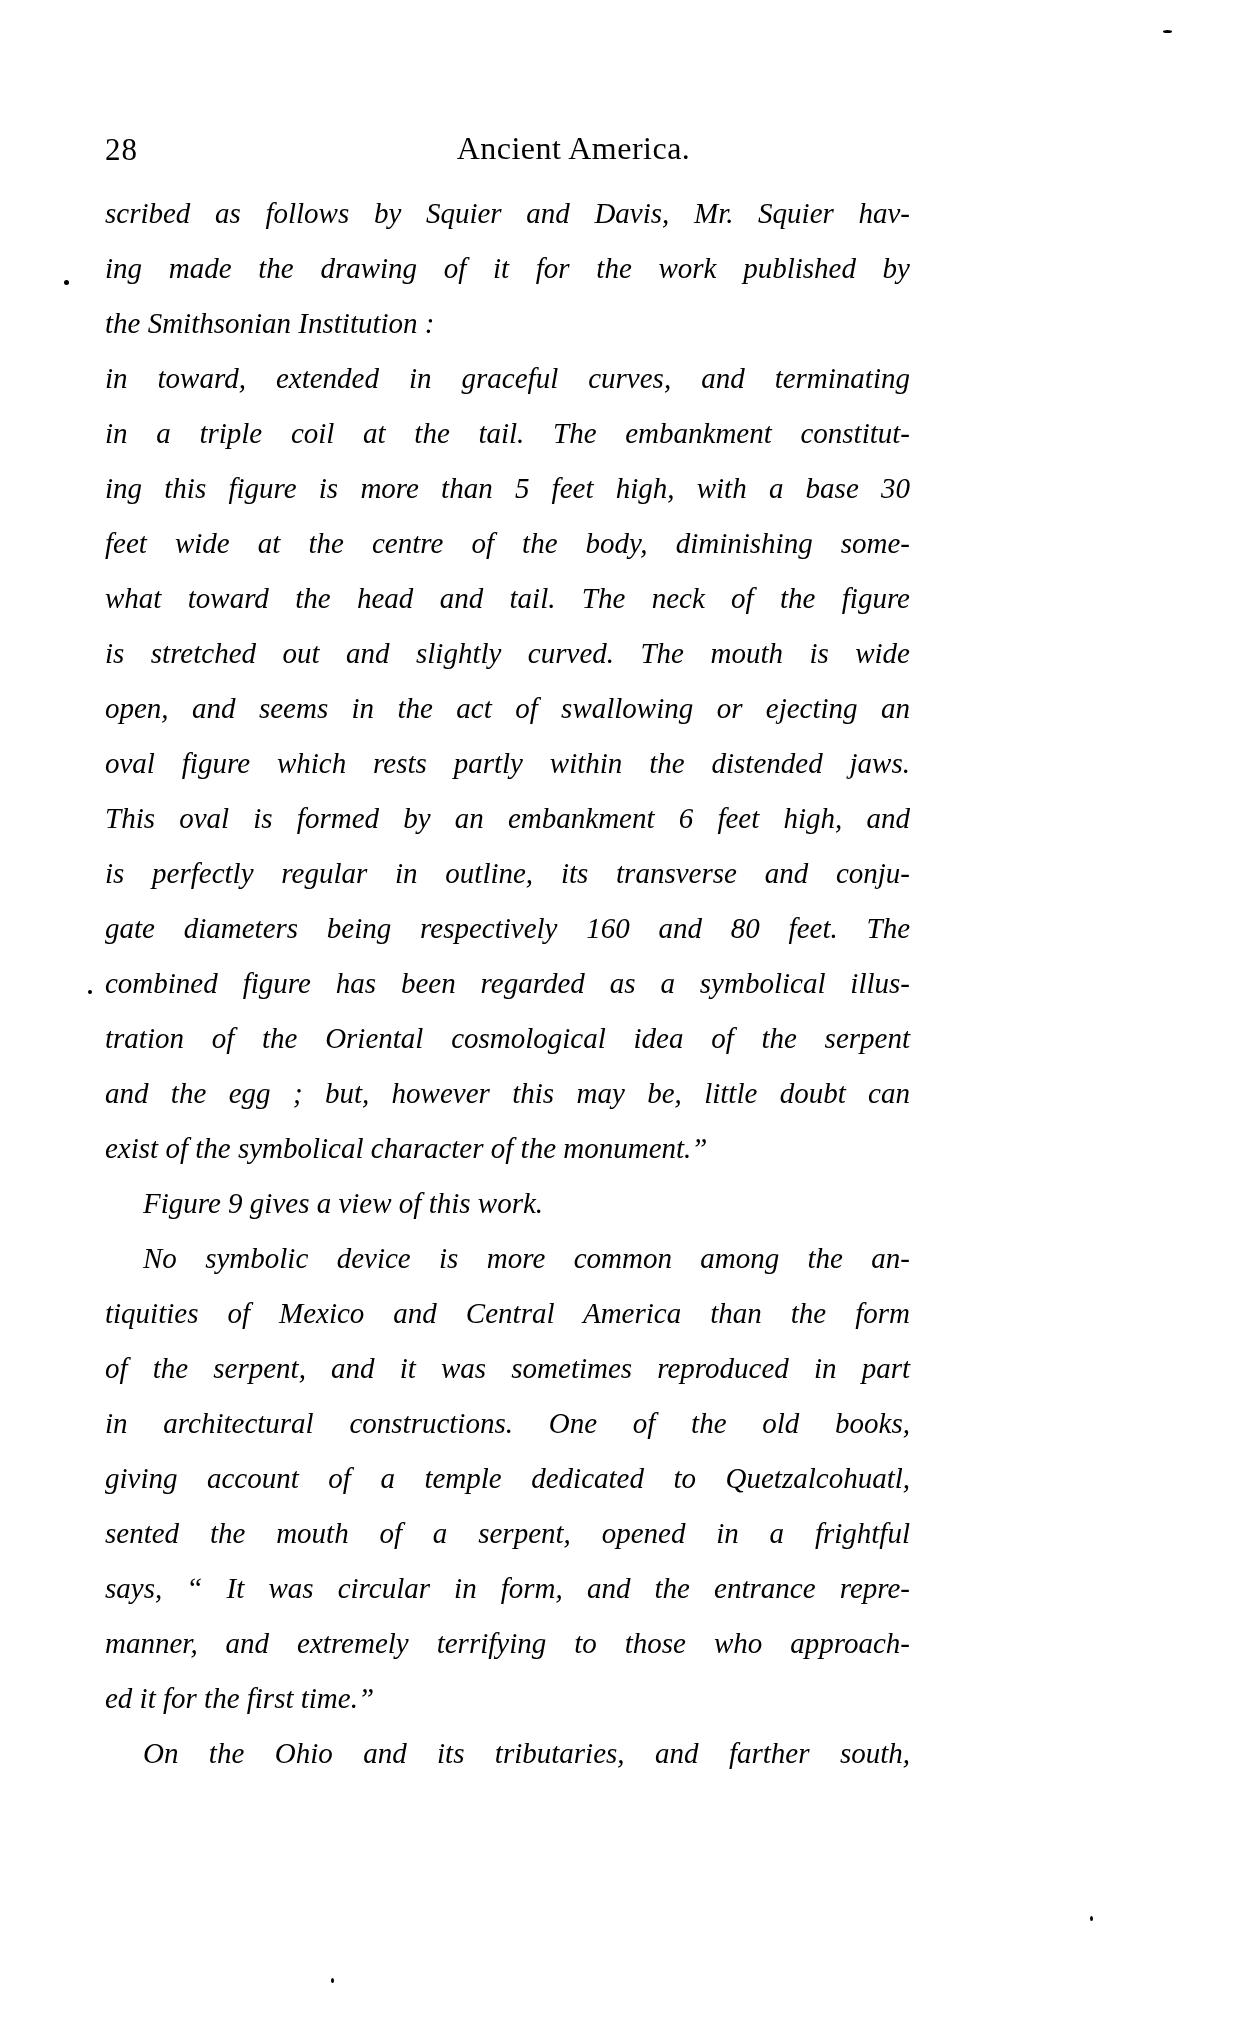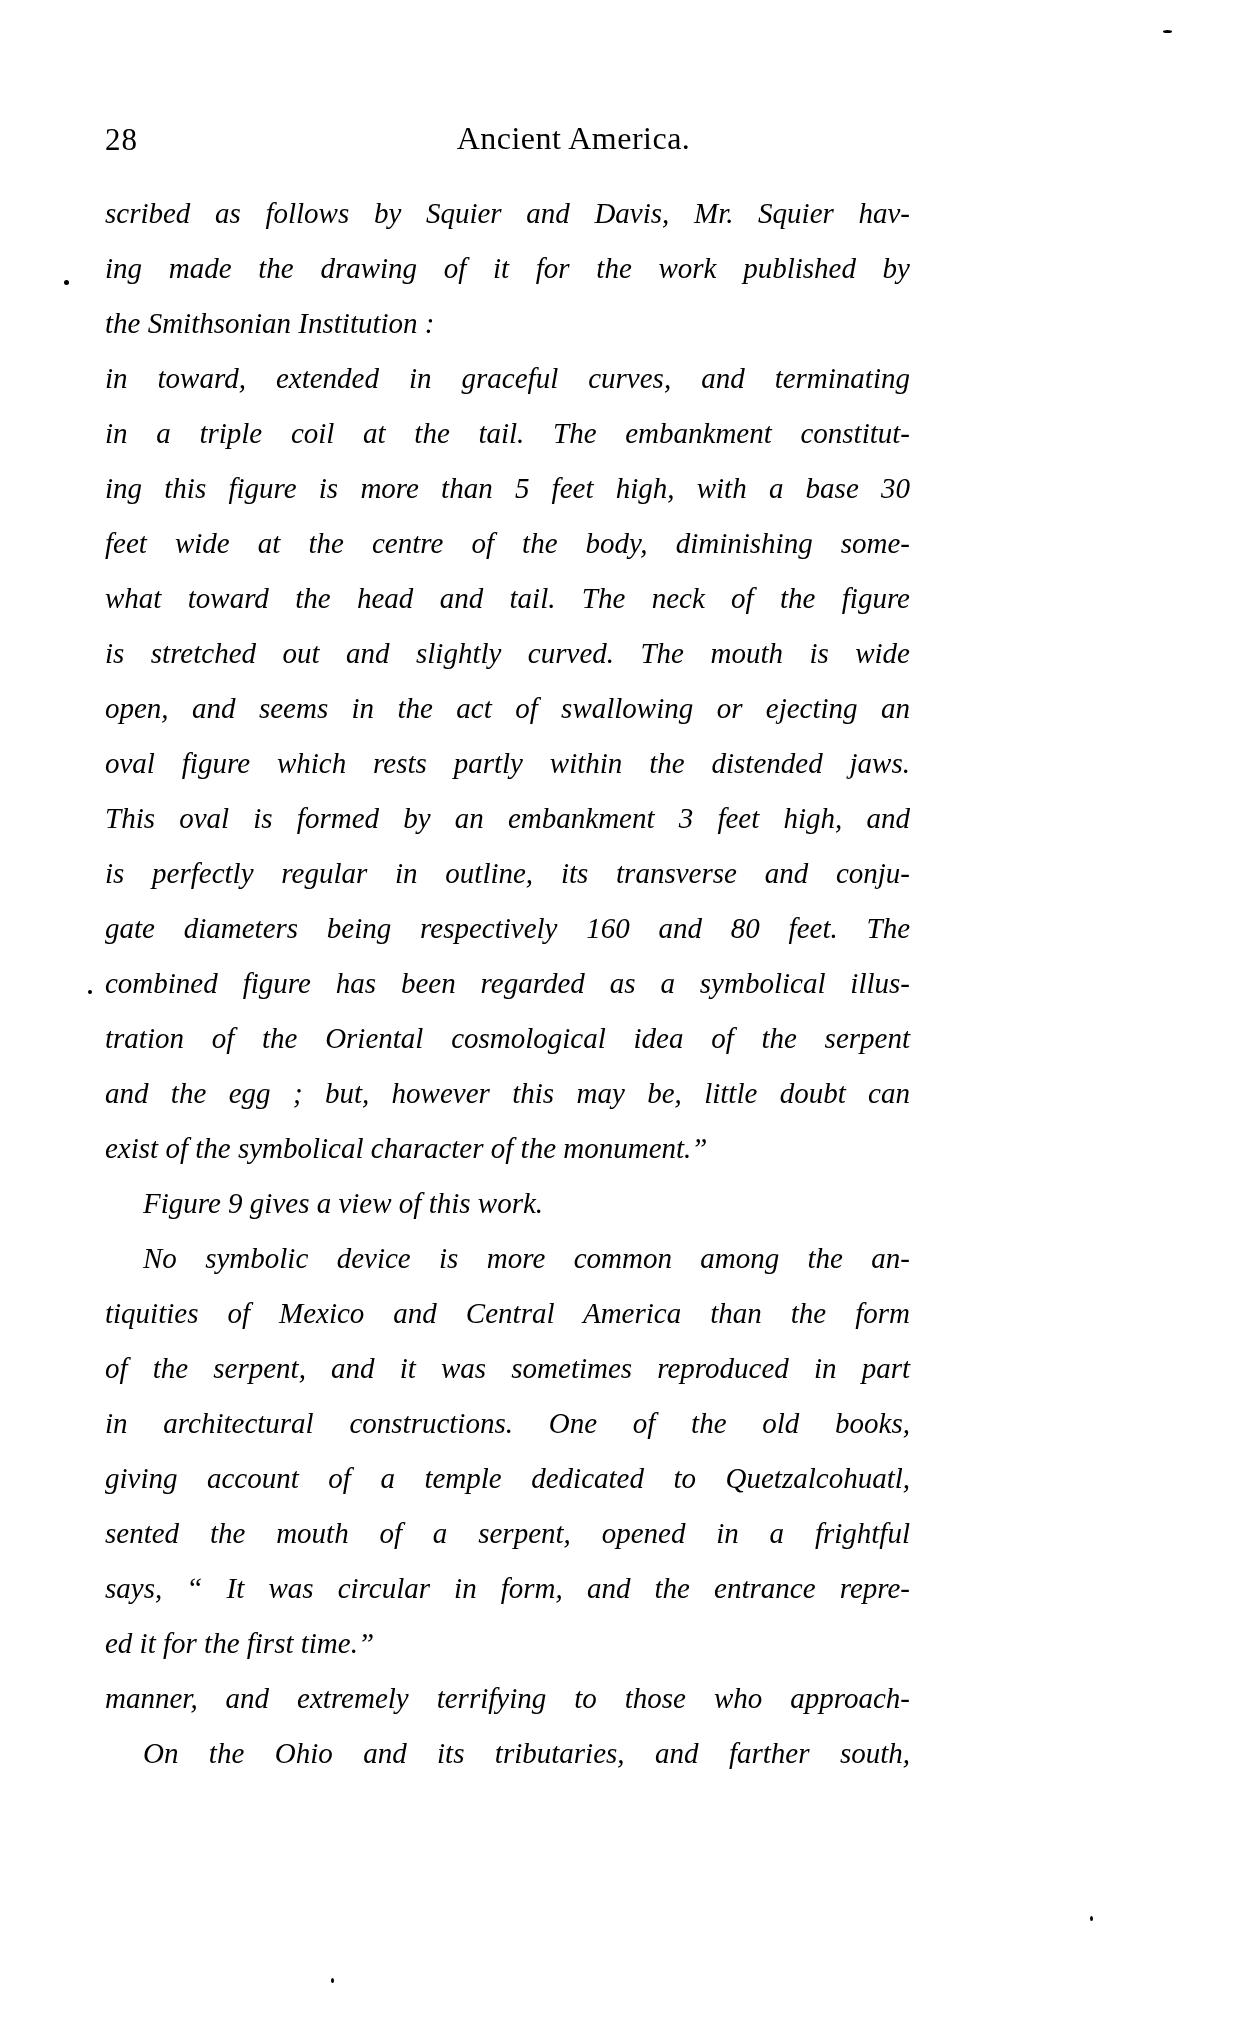--- a/index.html
+++ b/index.html
@@ -15,21 +15,21 @@
     font-family: "Liberation Serif", serif;
     color: #000000;
   }
   .page {
     position: absolute;
     inset: 0;
     background: #ffffff;
   }
   .header-row {
     position: absolute;
-    top: 120px;
+    top: 130px;
     left: 105px;
     width: 805px;
     height: 48px;
   }
   .pagenum {
     position: absolute;
     left: 0;
     top: 2px;
     font-size: 31px;
     letter-spacing: 1px;
@@ -81,37 +81,37 @@
       <div class="line just">ing made the drawing of it for the work published by</div>
       <div class="line">the Smithsonian Institution :</div>
       <div class="line just">in toward, extended in graceful curves, and terminating</div>
       <div class="line just">in a triple coil at the tail.  The embankment constitut-</div>
       <div class="line just">ing this figure is more than 5 feet high, with a base 30</div>
       <div class="line just">feet wide at the centre of the body, diminishing some-</div>
       <div class="line just">what toward the head and tail.  The neck of the figure</div>
       <div class="line just">is stretched out and slightly curved.  The mouth is wide</div>
       <div class="line just">open, and seems in the act of swallowing or ejecting an</div>
       <div class="line just">oval figure which rests partly within the distended jaws.</div>
-      <div class="line just">This oval is formed by an embankment 3 feet high, and</div>
+      <div class="line just">This oval is formed by an embankment 6 feet high, and</div>
       <div class="line just">is perfectly regular in outline, its transverse and conju-</div>
       <div class="line just">gate diameters being respectively 160 and 80 feet.  The</div>
       <div class="line just">combined figure has been regarded as a symbolical illus-</div>
       <div class="line just">tration of the Oriental cosmological idea of the serpent</div>
       <div class="line just">and the egg ; but, however this may be, little doubt can</div>
       <div class="line">exist of the symbolical character of the monument.”</div>
       <div class="line ind">Figure 9 gives a view of this work.</div>
       <div class="line just ind">No symbolic device is more common among the an-</div>
       <div class="line just">tiquities of Mexico and Central America than the form</div>
       <div class="line just">of the serpent, and it was sometimes reproduced in part</div>
       <div class="line just">in architectural constructions.  One of the old books,</div>
       <div class="line just">giving account of a temple dedicated to Quetzalcohuatl,</div>
       <div class="line just">sented the mouth of a serpent, opened in a frightful</div>
       <div class="line just">says, “ It was circular in form, and the entrance repre-</div>
+      <div class="line just">manner, and extremely terrifying to those who approach-</div>
       <div class="line">ed it for the first time.”</div>
-      <div class="line just">manner, and extremely terrifying to those who approach-</div>
       <div class="line just ind">On the Ohio and its tributaries, and farther south,</div>
     </div>
 
   <div id="specks">
       <div class="speck" style="left: 64px; top: 280px; width: 5px; height: 5px;"></div>
       <div class="speck" style="left: 88px; top: 990px; width: 4px; height: 4px;"></div>
       <div class="speck" style="left: 1163px; top: 30px; width: 9px; height: 3px;"></div>
       <div class="speck" style="left: 331px; top: 1978px; width: 3px; height: 5px;"></div>
       <div class="speck" style="left: 1090px; top: 1916px; width: 3px; height: 5px;"></div>
     </div>

